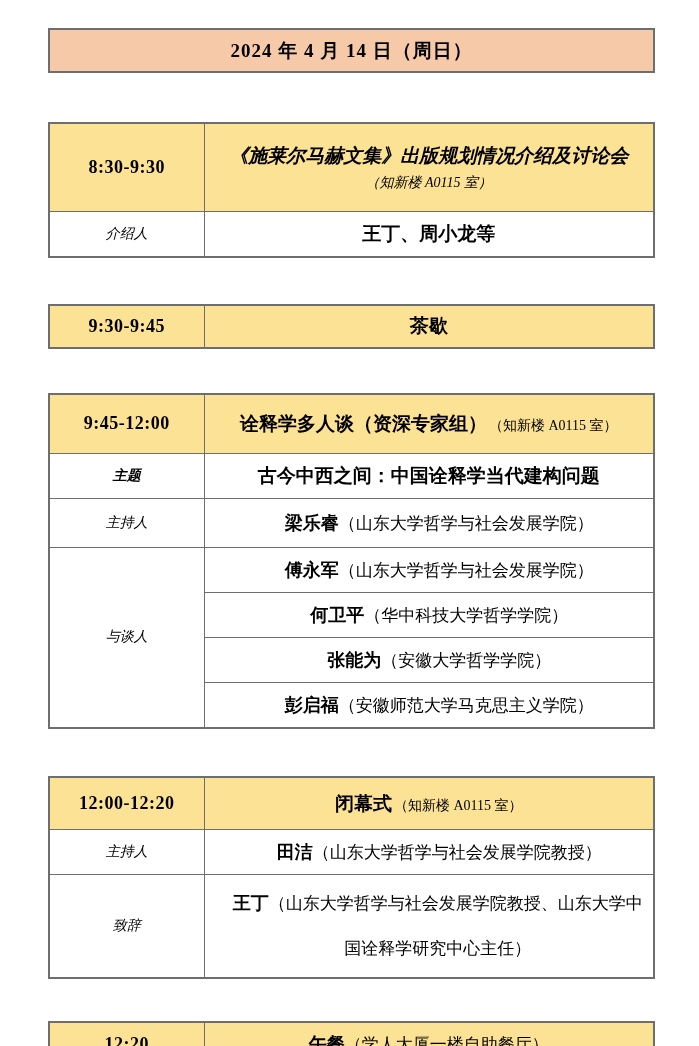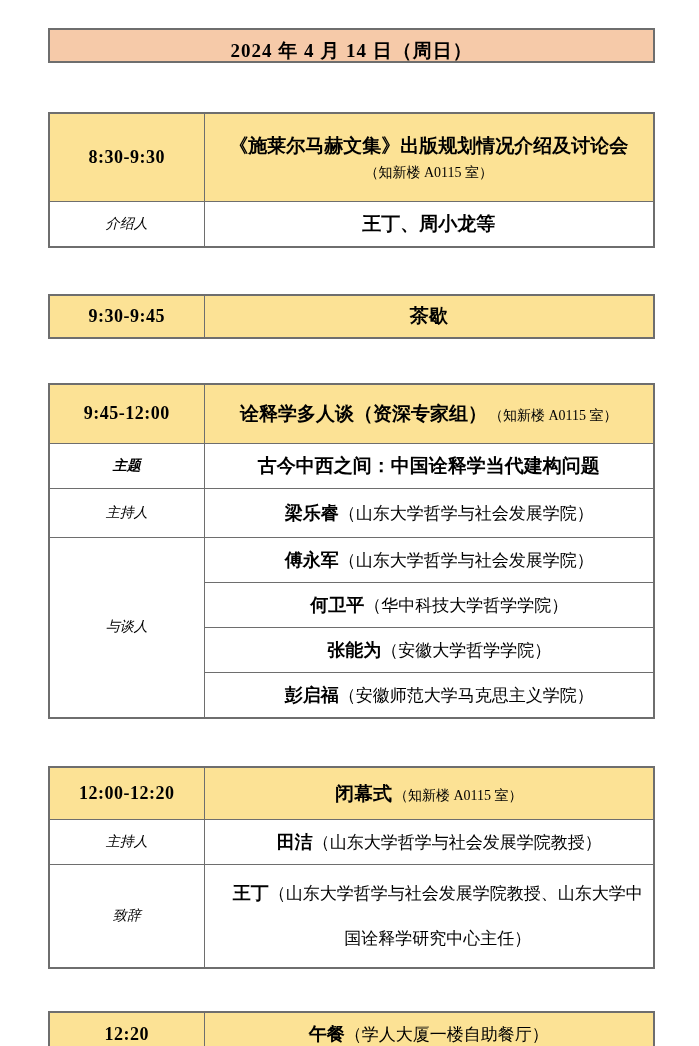--- a/index.html
+++ b/index.html
@@ -12,21 +12,21 @@
   *{margin:0;padding:0;box-sizing:border-box;}
   html,body{background:var(--page-bg);}
   body{
     width:699px;height:1046px;overflow:hidden;position:relative;
     font-family:"Liberation Serif","DejaVu Serif",serif;
     color:var(--text-color);
   }
   .content{width:607px;margin-left:48px;}
 
   .banner{
-    margin-top:28px;height:35px;
+    margin-top:28px;height:45px;
     border:2px solid var(--border-color);
     background:var(--banner-bg);
     text-align:center;line-height:41px;
     font-weight:bold;font-size:19px;
     letter-spacing:1px;
   }
 
   table.tbl{
     width:100%;border-collapse:collapse;table-layout:fixed;
     border:2px solid var(--border-color);
@@ -41,21 +41,21 @@
   .t1{margin-top:49px;}
   .t2{margin-top:46px;}
   .t3{margin-top:44px;}
   .t4{margin-top:47px;}
   .t5{margin-top:42px;}
 
   tr.hdr-row td{background:var(--header-bg);}
 
   .time-cell{font-weight:bold;font-size:18px;letter-spacing:.5px;}
 
-  .title-cell{padding:18px 4px;}
+  .title-cell{padding:18px 4px;font-style:italic;}
   .title-main{font-weight:bold;font-size:19px;line-height:27px;}
   .venue{font-size:14px;line-height:21px;margin-top:3px;}
   .venue-inline{font-size:14px;margin-left:2px;}
 
   .label-cell{font-size:14px;font-style:italic;}
   .label-bold{font-weight:bold;}
 
   .center-bold{font-weight:bold;font-size:19px;}
 
   .person-cell{

